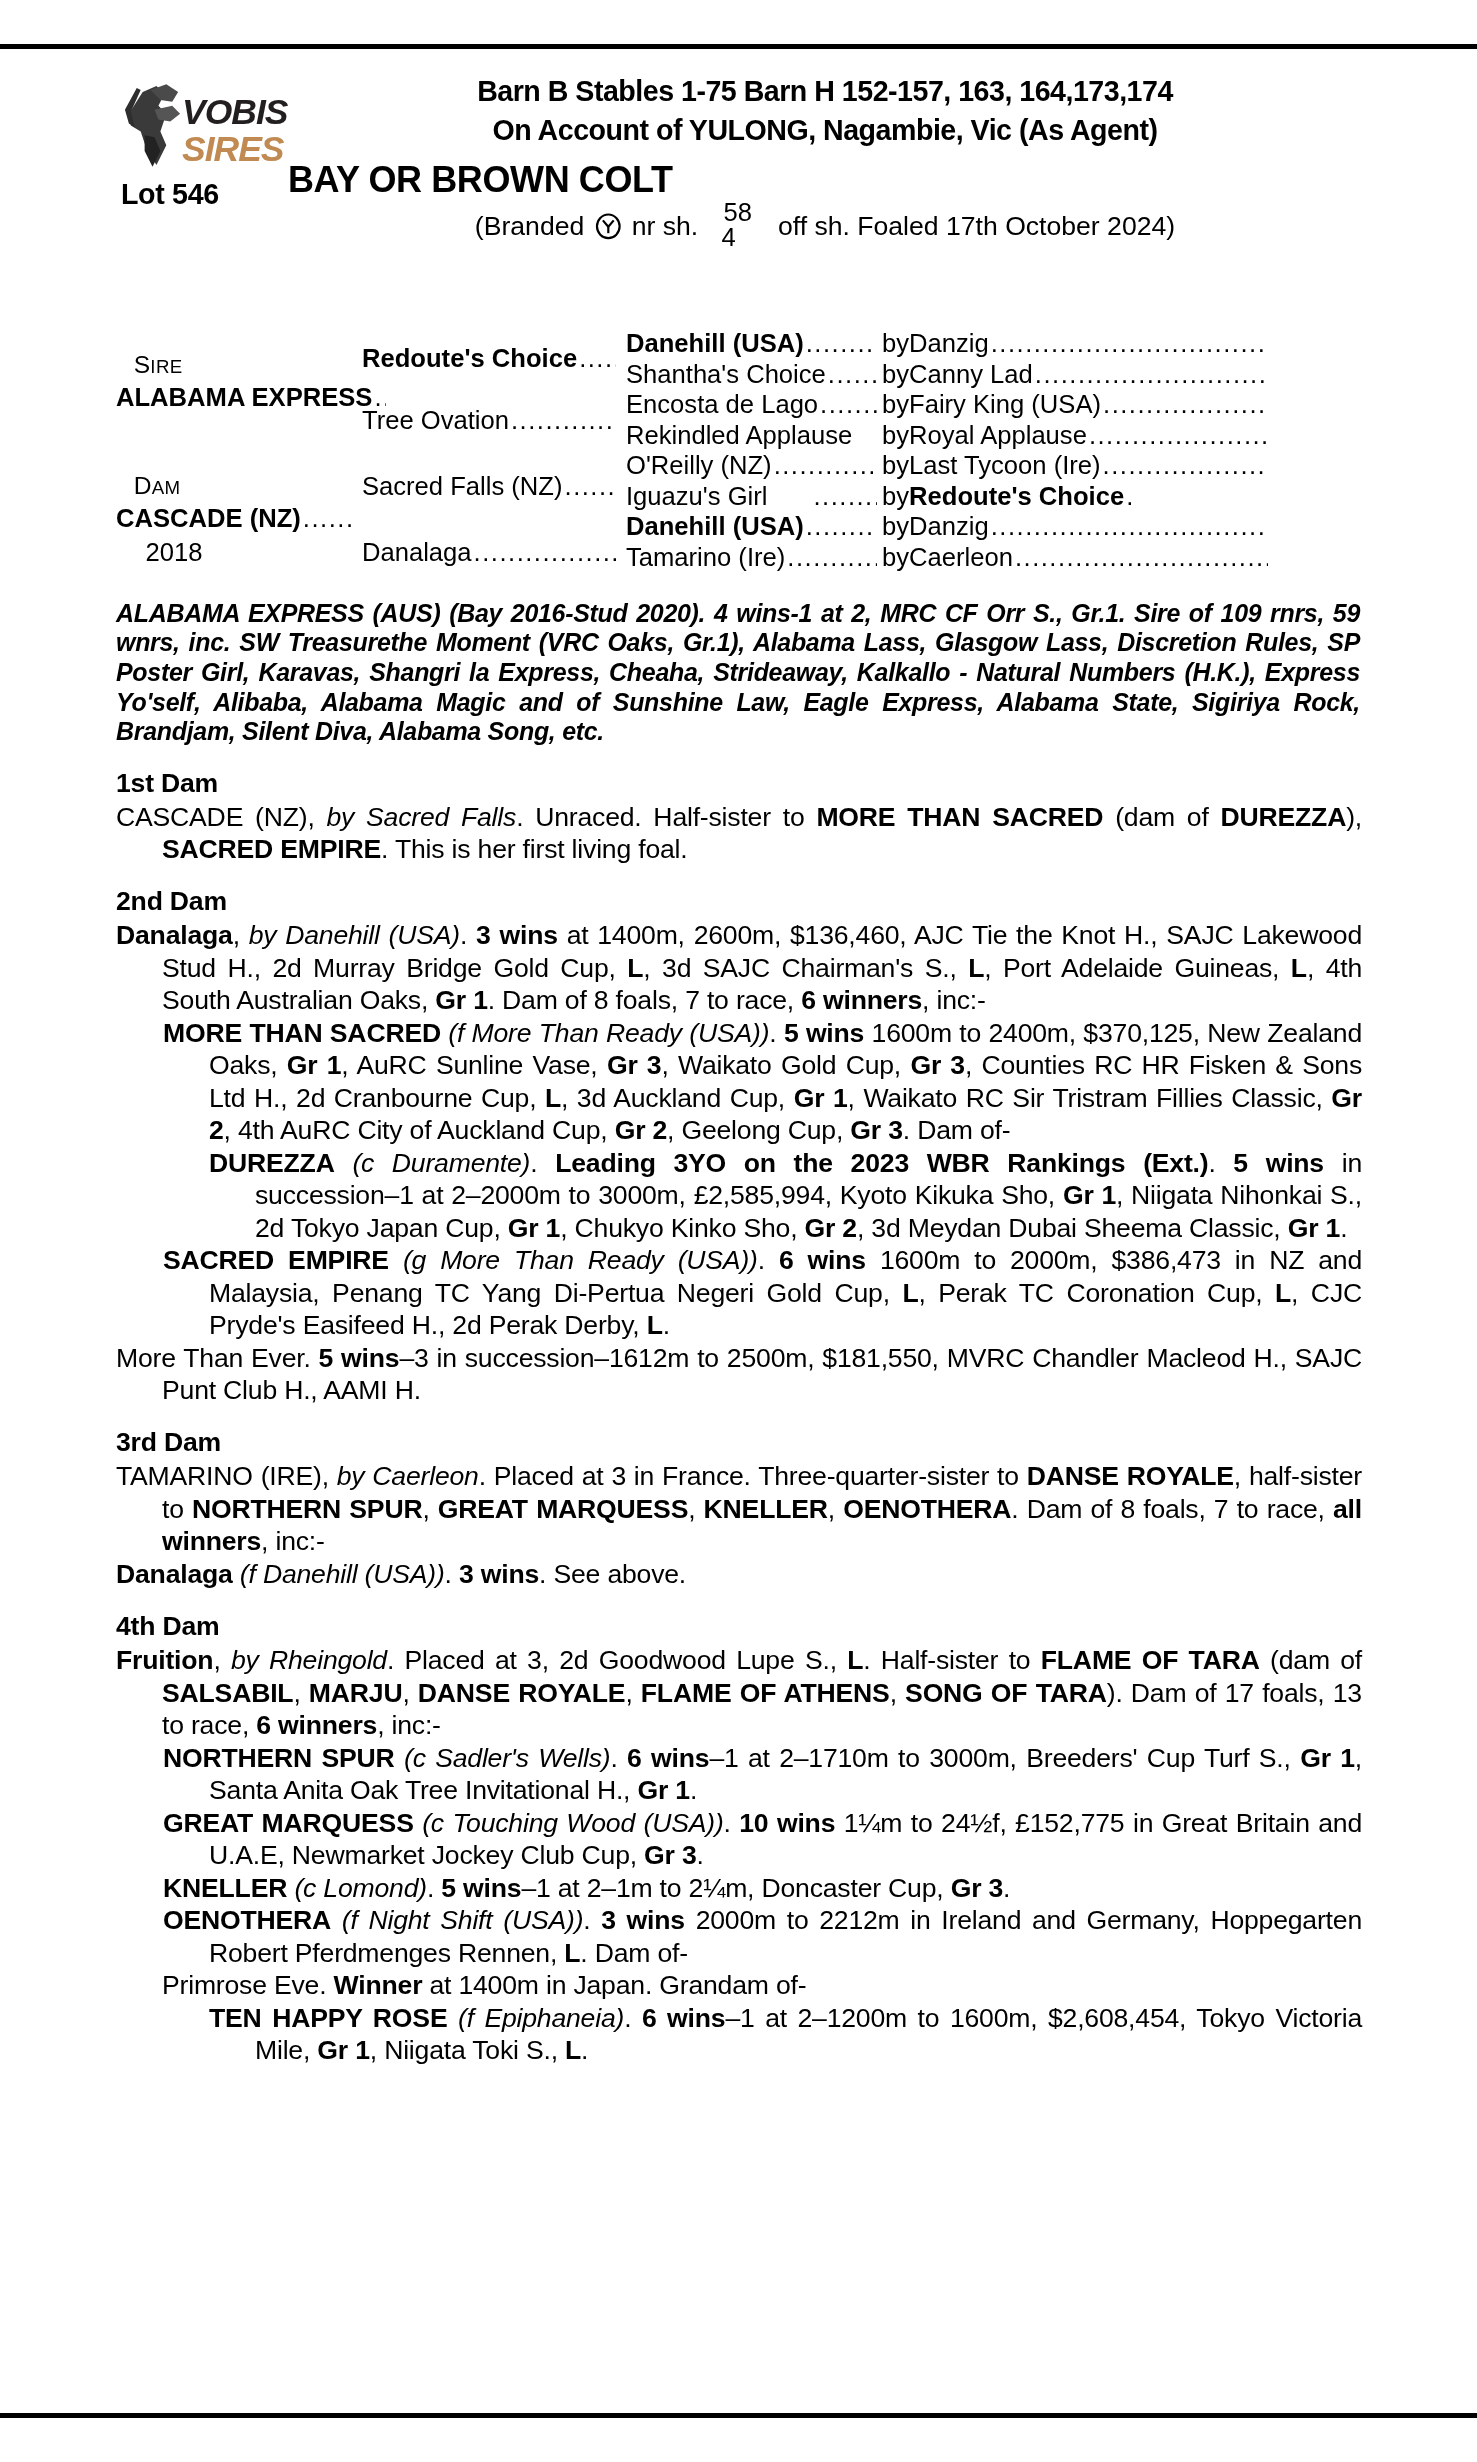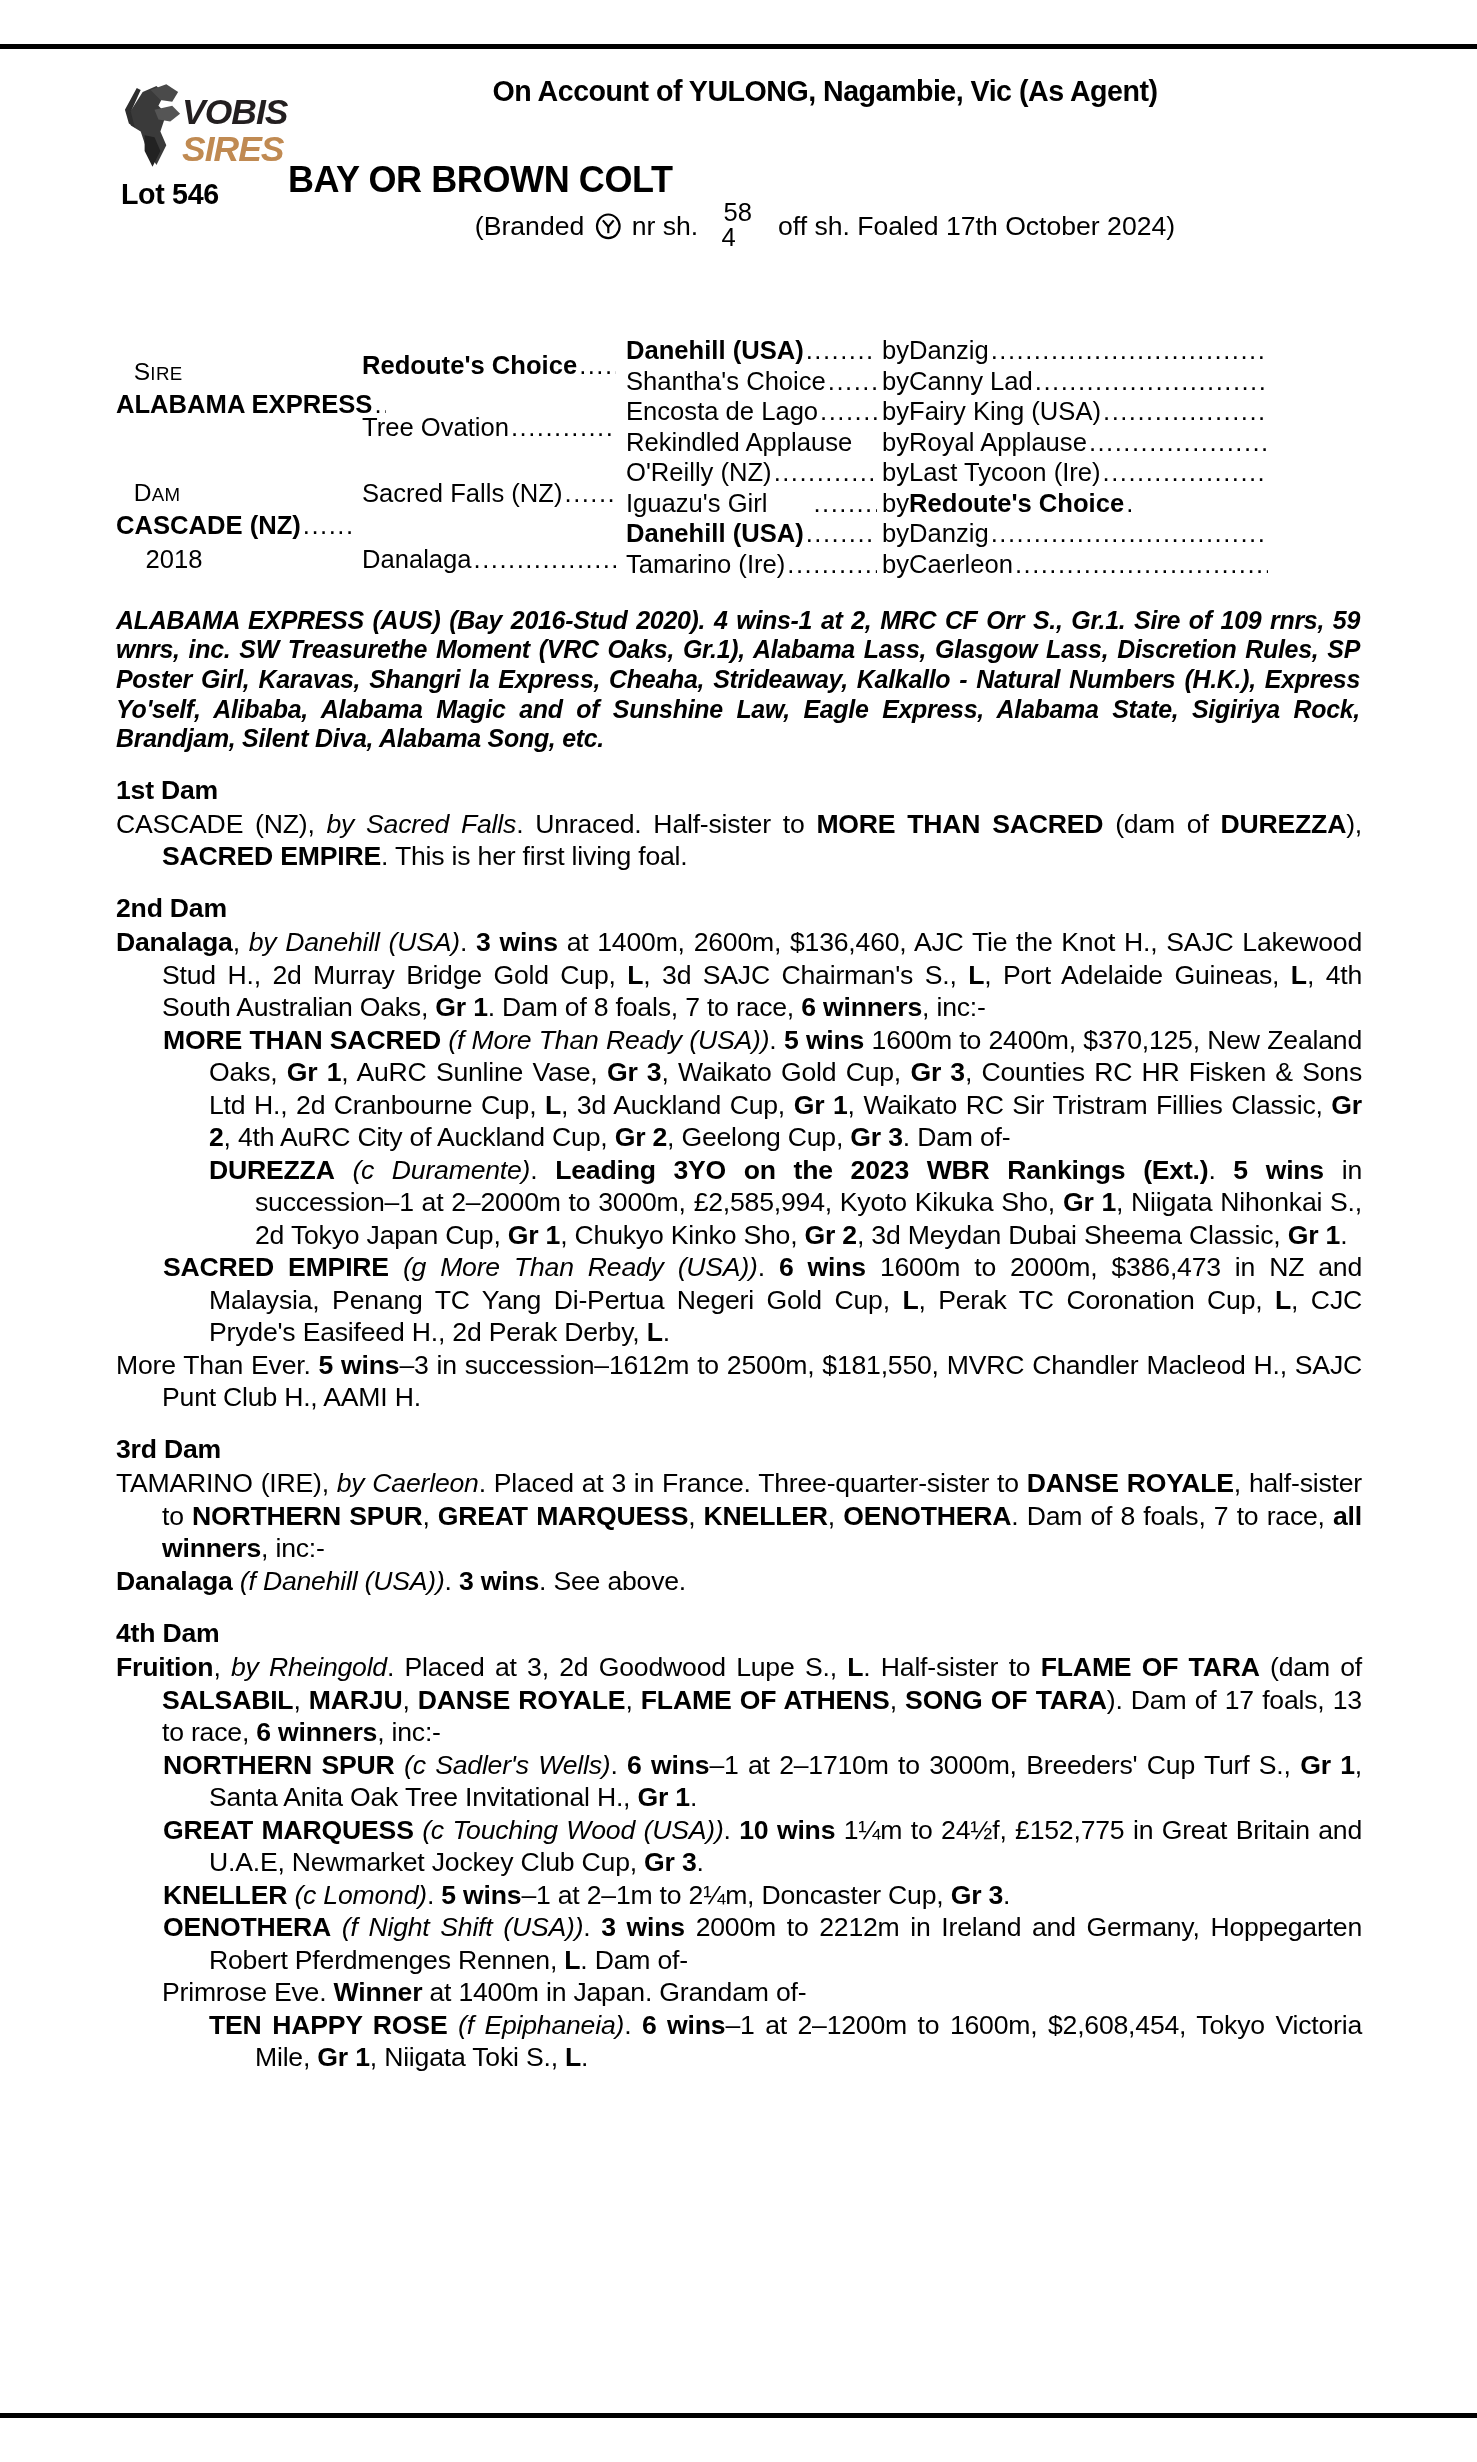--- a/index.html
+++ b/index.html
@@ -119,21 +119,21 @@
     position: absolute;
     left: 0px; top: 11.8px;
     font-size: 25.6px;
     line-height: 25.6px;
   }
 
   
   .ped {
     position: relative;
     height: 258px;
-    margin-top: 20px;
+    margin-top: 13px;
     font-size: 25.6px;
     line-height: 1;
   }
   .ped .col1 { position: absolute; left: 0; width: 246px; }
   .ped .col2 { position: absolute; left: 246px; width: 264px; }
   .ped .col3 { position: absolute; left: 510px; width: 256px; }
   .ped .col4 { position: absolute; left: 766px; width: 394px; }
 
   .dots {
     flex: 1 1 auto;
@@ -216,20 +216,21 @@
           <path d="M24 56 L34 58 L40 72 L32 88 L24 72 Z" fill="#222"></path>
         </g>
         <text x="62" y="44" font-family="'Liberation Sans',sans-serif" font-size="36" font-weight="bold" font-style="italic" fill="#231f20" letter-spacing="-1">VOBIS</text>
         <text x="62" y="82" font-family="'Liberation Sans',sans-serif" font-size="36" font-weight="bold" font-style="italic" fill="#c08a52" letter-spacing="-1">SIRES</text>
       </svg>
     </div>
 
     <div class="lot-number">Lot 546</div>
 
     <div class="consign-lines">
+      <div class="consign-line">Barn B Stables 1-75 Barn H 152-157, 163, 164,173,174</div>
       <div class="consign-line">On Account of YULONG, Nagambie, Vic (As Agent)</div>
     </div>
 
     <div class="colt-title">BAY OR BROWN COLT</div>
 
     <div class="branded-line">
       <span>(Branded</span>
       <span class="brand-mark">
         <svg width="26.6" height="26.6" viewBox="0 0 27 27" xmlns="http://www.w3.org/2000/svg">
           <ellipse cx="13.5" cy="13.5" rx="11.5" ry="12" fill="none" stroke="#000" stroke-width="2.2"></ellipse>

